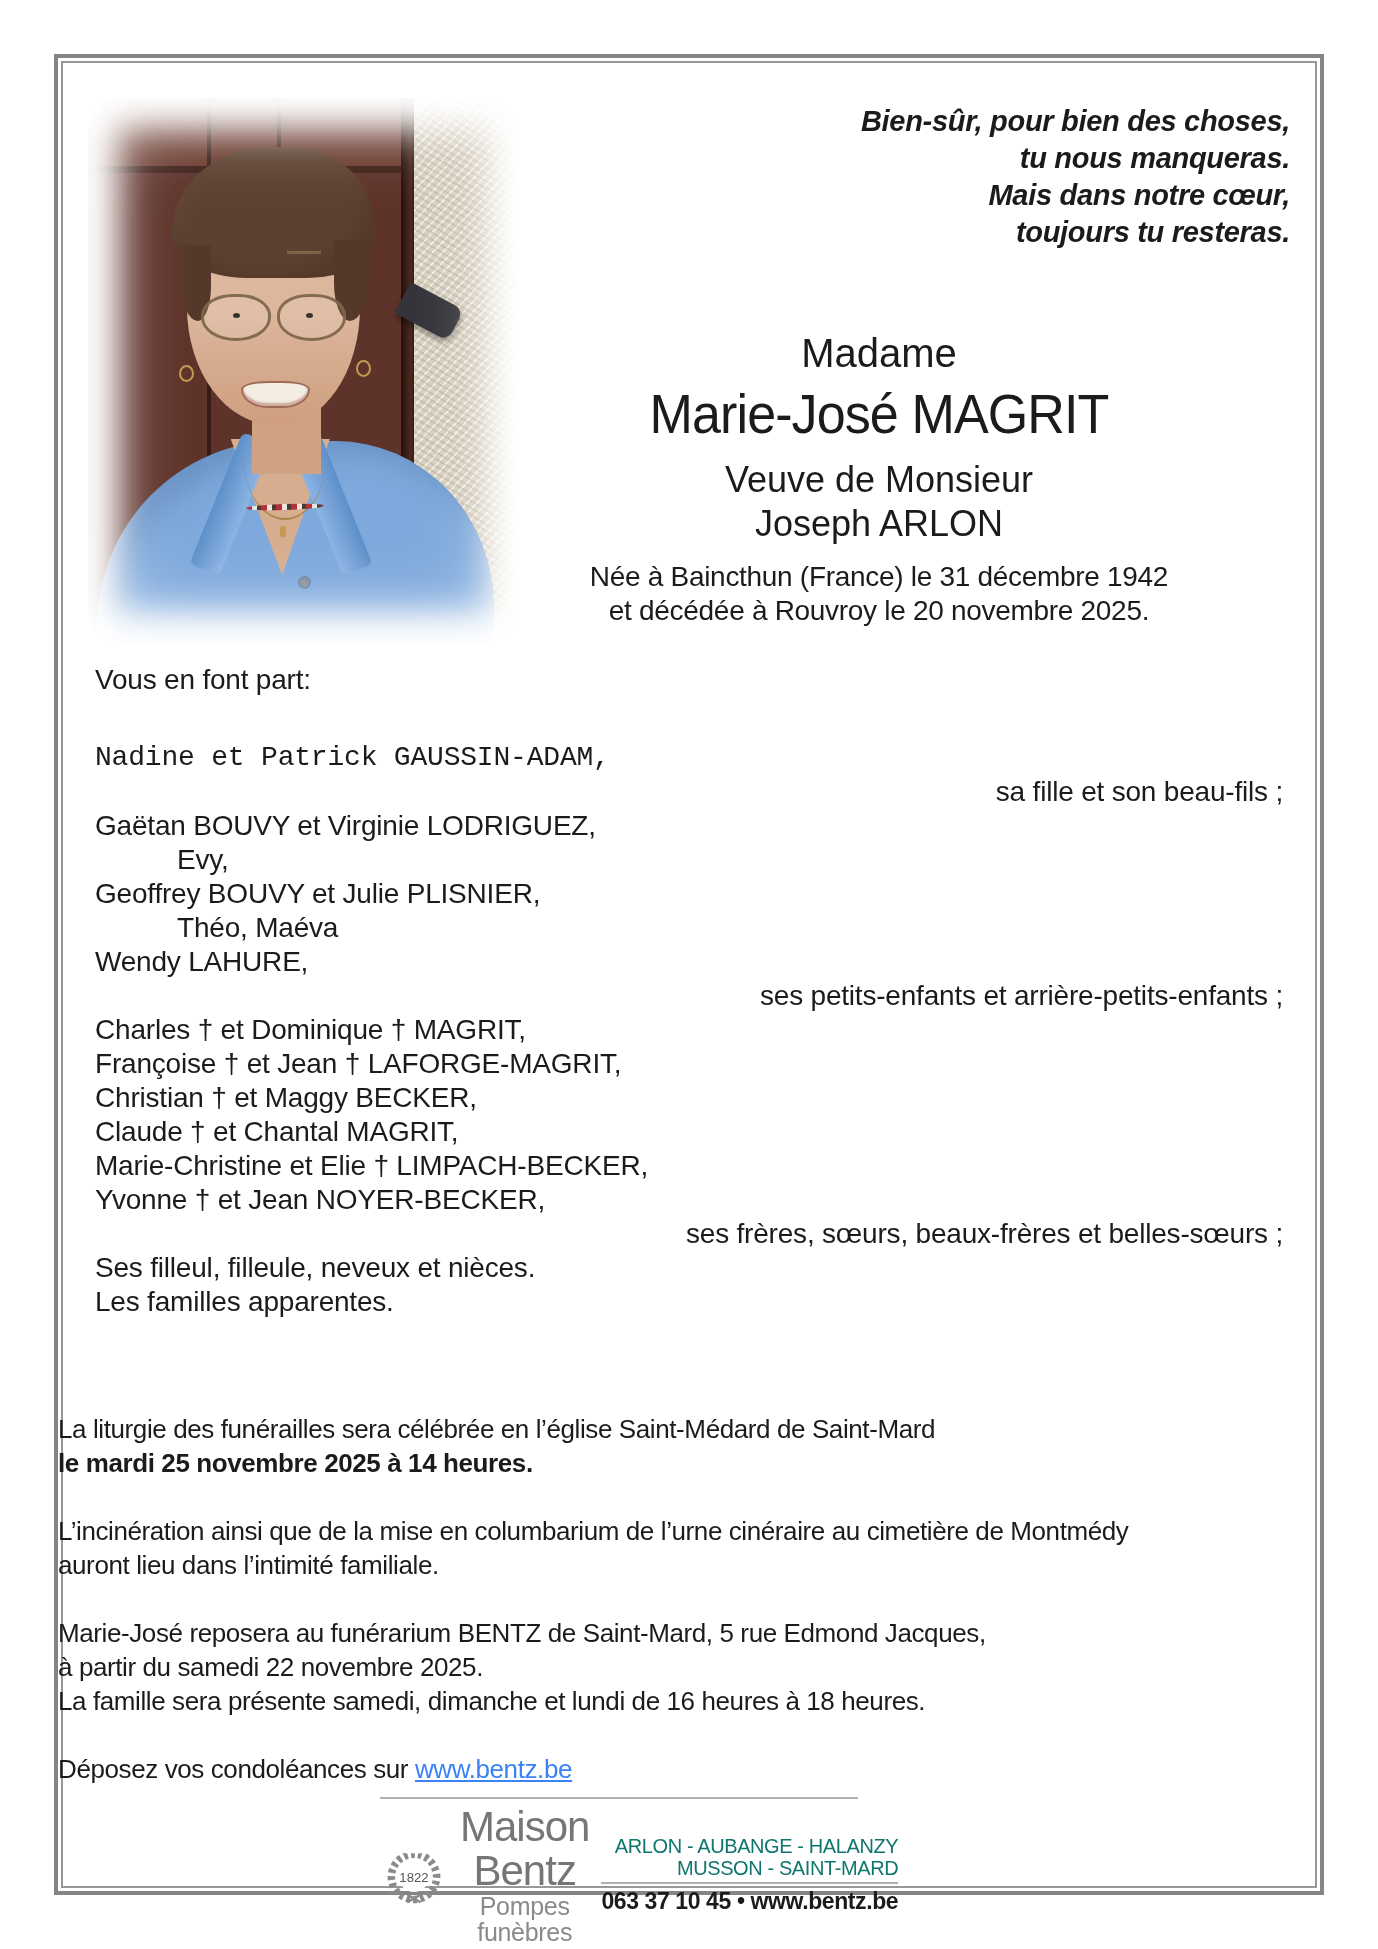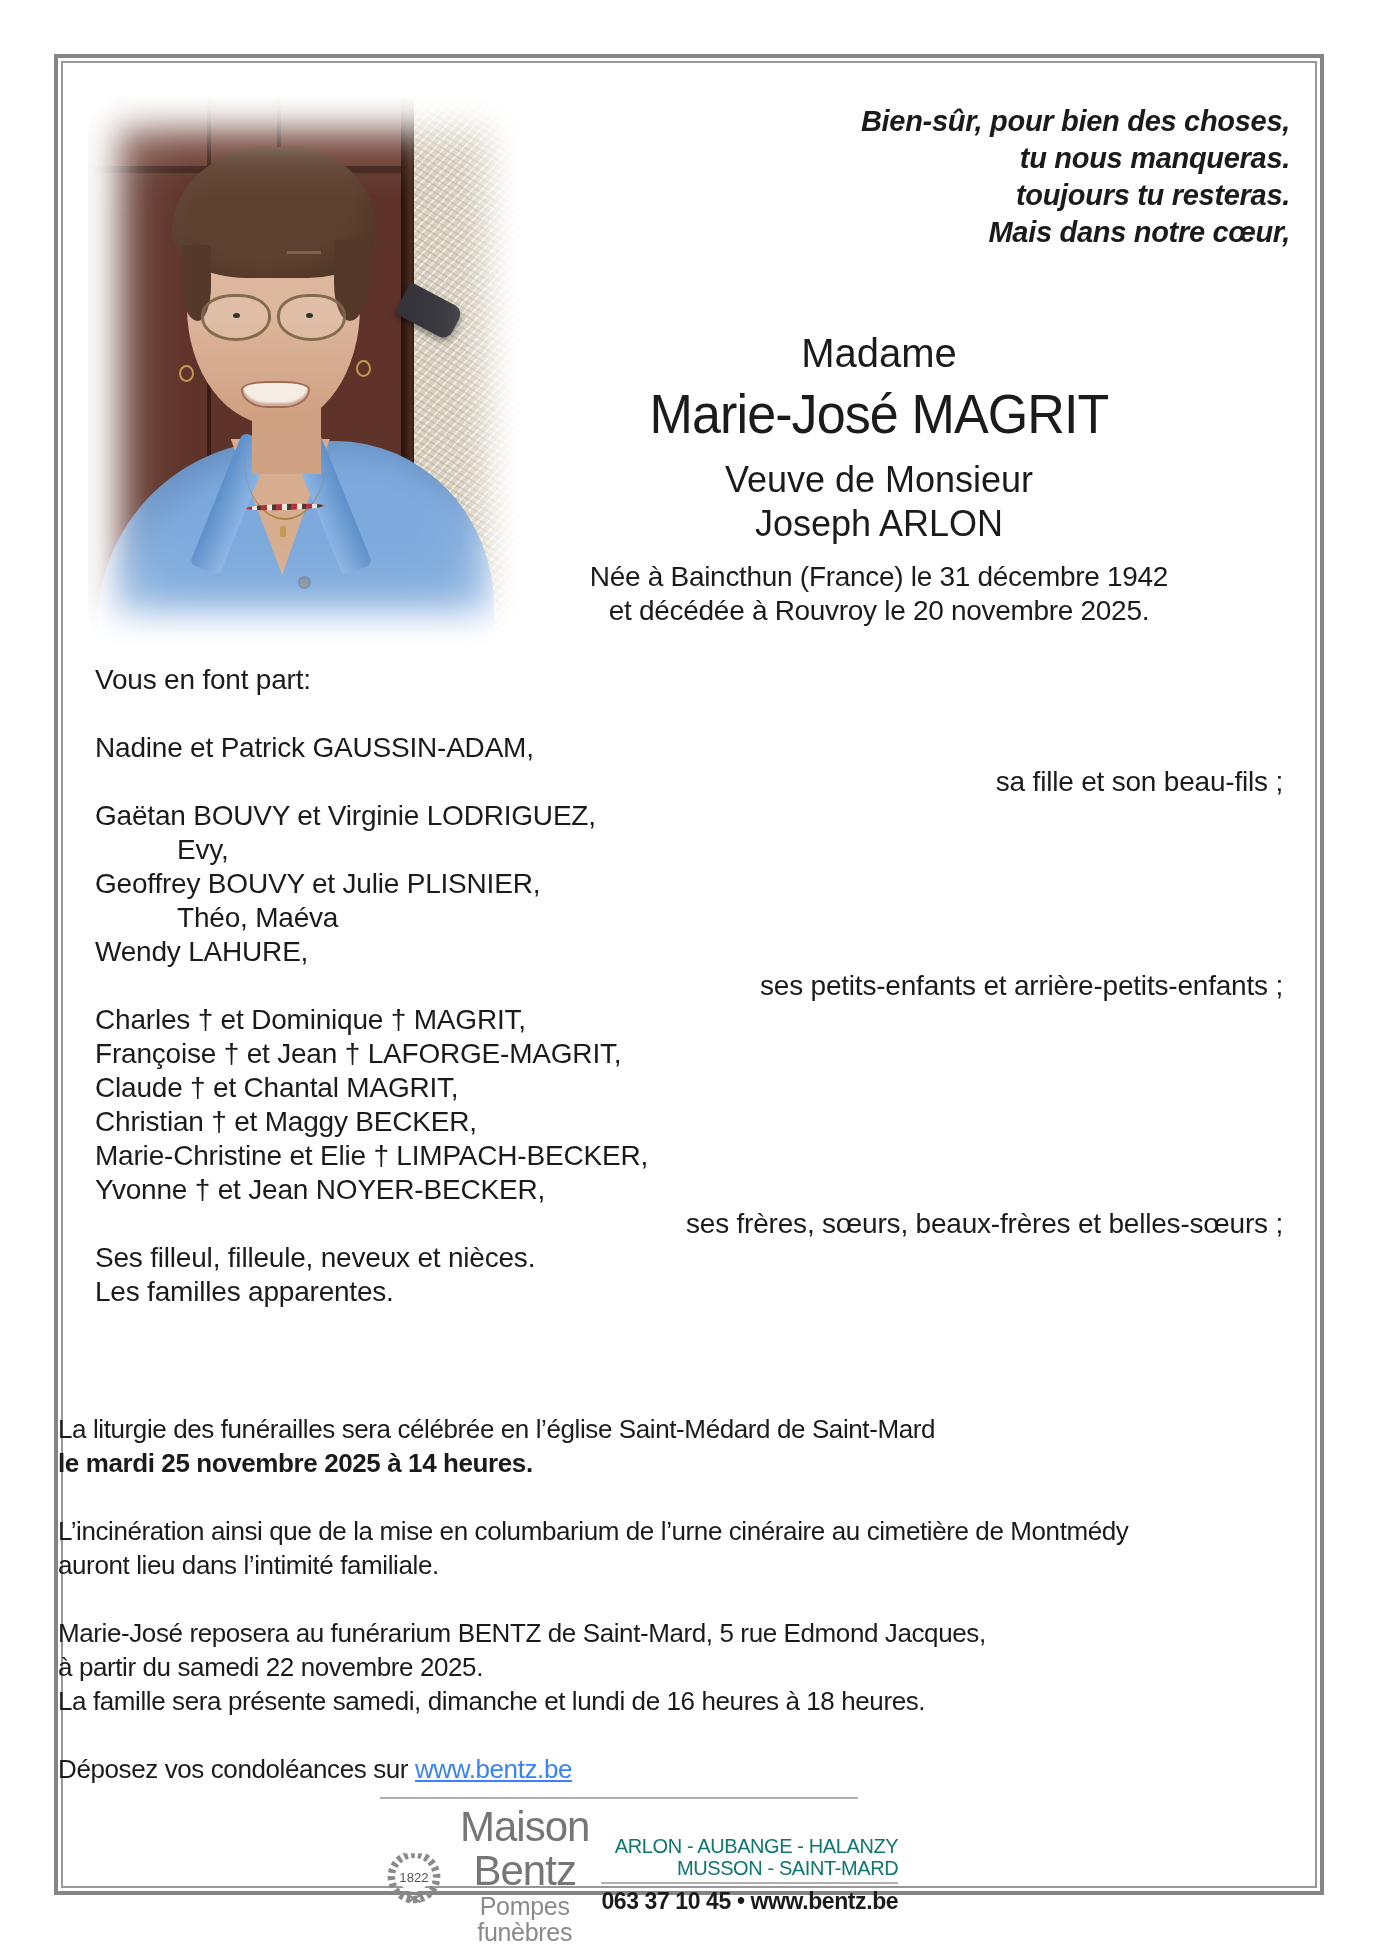--- a/index.html
+++ b/index.html
@@ -79,21 +79,21 @@
     white-space:nowrap;letter-spacing:-1px;}
   .t-veuve{font-size:36px;line-height:44px;margin-top:12px;}
   .t-spouse{font-size:36px;line-height:44px;}
   .t-birth{font-size:28px;line-height:34px;margin-top:14px;letter-spacing:-.3px;}
   .t-death{font-size:28px;line-height:34px;letter-spacing:-.3px;}
   .body-block{position:absolute;left:95px;right:95px;top:663px;
     font-size:28px;line-height:34px;letter-spacing:-.2px;}
   .body-block .line{white-space:nowrap;}
   .line.right{text-align:right;}
   .line.indent{padding-left:82px;}
-  .line.gap-before{margin-top:34px;}
+  .line.gap-before{margin-top:44px;font-family:Liberation Mono, monospace;}
   .ceremony{position:absolute;left:58px;right:58px;top:1412px;text-align:left;
     font-size:26px;line-height:34px;letter-spacing:-.4px;}
   .ceremony p{margin:0;white-space:nowrap;}
   .ceremony .bold{font-weight:bold;}
   .ceremony .gap-before{margin-top:34px;}
   .condolence-link{color:#3b82f6;text-decoration:underline;cursor:pointer;}
   
   .footer{position:absolute;left:380px;top:1797px;width:478px;
     border-top:2px solid #b0b0b0;padding-top:6px;display:flex;align-items:center;gap:12px;}
   .wreath{flex:0 0 68px;height:66px;}
@@ -139,22 +139,22 @@
     <div class="beads"></div>
     <div class="pendant"></div>
     <div class="shirt-btn"></div>
   </div>
   <div class="feather"></div>
 </div>
 
 <div class="quote">
   <div>Bien-sûr, pour bien des choses,</div>
   <div>tu nous manqueras.</div>
+  <div>Mais dans notre cœur,</div>
   <div>toujours tu resteras.</div>
-  <div>Mais dans notre cœur,</div>
 </div>
 
 <div class="title-block">
   <div class="t-madame">Madame</div>
   <div class="t-name">Marie-José MAGRIT</div>
   <div class="t-veuve">Veuve de Monsieur</div>
   <div class="t-spouse">Joseph ARLON</div>
   <div class="t-birth">Née à Baincthun (France) le 31 décembre 1942</div>
   <div class="t-death">et décédée à Rouvroy le 20 novembre 2025.</div>
 </div>
@@ -164,22 +164,22 @@
   <div class="line gap-before">Nadine et Patrick GAUSSIN-ADAM,</div>
   <div class="line right">sa fille et son beau-fils ;</div>
   <div class="line">Gaëtan BOUVY et Virginie LODRIGUEZ,</div>
   <div class="line indent">Evy,</div>
   <div class="line">Geoffrey BOUVY et Julie PLISNIER,</div>
   <div class="line indent">Théo, Maéva</div>
   <div class="line">Wendy LAHURE,</div>
   <div class="line right">ses petits-enfants et arrière-petits-enfants ;</div>
   <div class="line">Charles † et Dominique † MAGRIT,</div>
   <div class="line">Françoise † et Jean † LAFORGE-MAGRIT,</div>
+  <div class="line">Christian † et Maggy BECKER,</div>
   <div class="line">Claude † et Chantal MAGRIT,</div>
-  <div class="line">Christian † et Maggy BECKER,</div>
   <div class="line">Marie-Christine et Elie † LIMPACH-BECKER,</div>
   <div class="line">Yvonne † et Jean NOYER-BECKER,</div>
   <div class="line right">ses frères, sœurs, beaux-frères et belles-sœurs ;</div>
   <div class="line">Ses filleul, filleule, neveux et nièces.</div>
   <div class="line">Les familles apparentes.</div>
 </div>
 
 <div class="ceremony">
   <p>La liturgie des funérailles sera célébrée en l’église Saint-Médard de Saint-Mard</p>
   <p class="bold">le mardi 25 novembre 2025 à 14 heures.</p>

